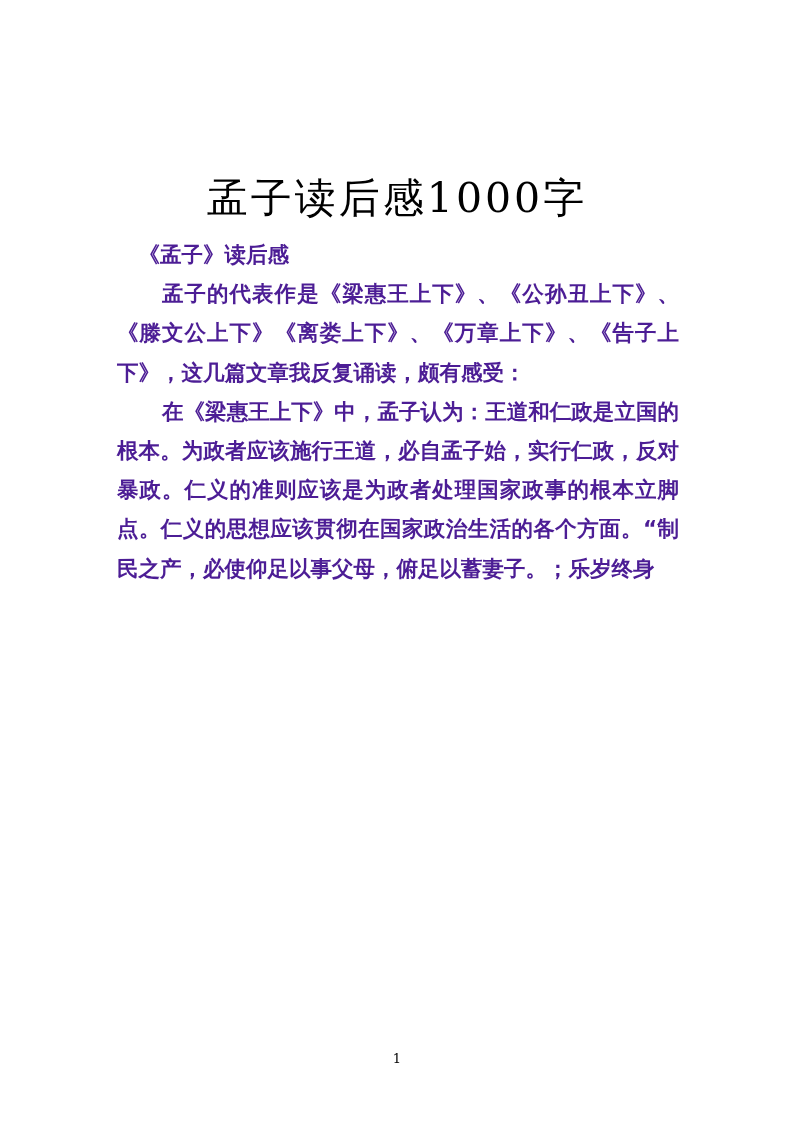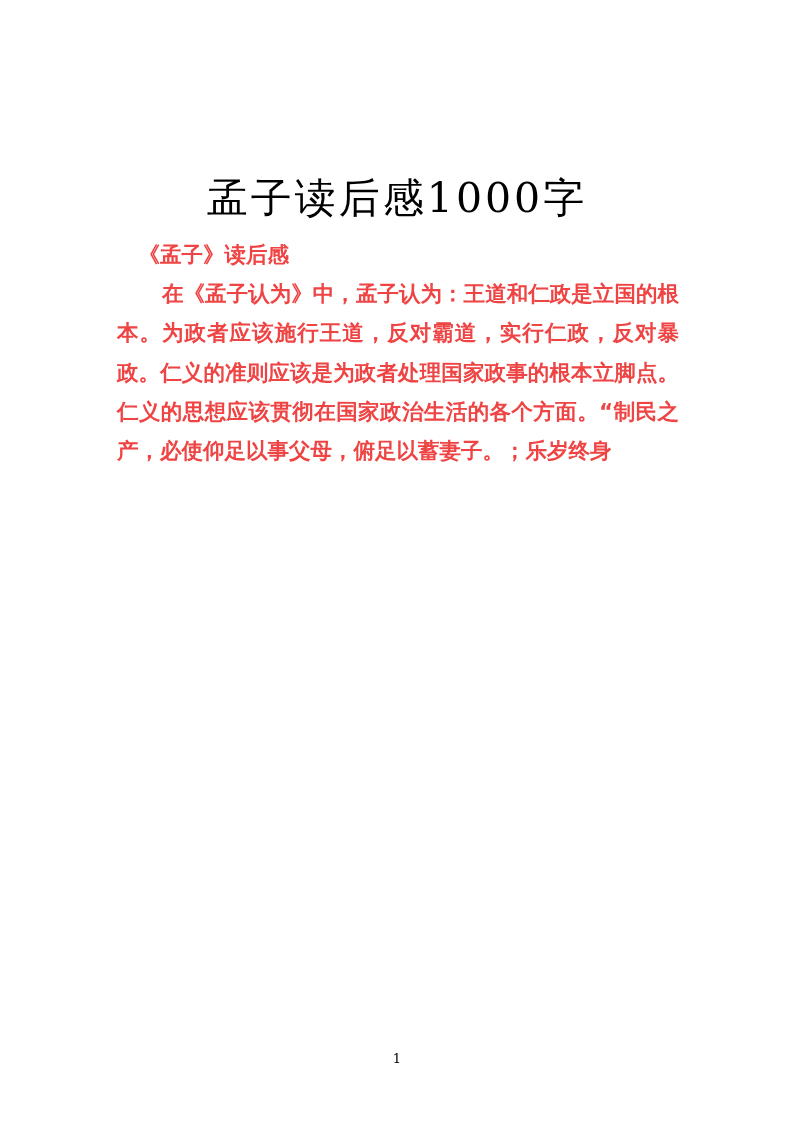--- a/index.html
+++ b/index.html
@@ -35,21 +35,21 @@
 
   
   .body-block {
     position: absolute;
     left: 117px;
     top: 226px;
     width: 562px;
     font-family: "DejaVu Sans", "Liberation Sans", sans-serif;
     font-size: 21.5px;
     line-height: 39.2px;
-    color: #ef4444;
+    color: #4c1d95;
     text-align: justify;
     text-justify: inter-character;
     font-weight: bold;
     letter-spacing: 0px;
   }
   .para {
     margin: 0;
     padding: 0;
     text-align: justify;
     text-justify: inter-character;
@@ -75,20 +75,21 @@
 
 <div class="page">
 
   <h1 class="doc-title">孟子读后感1000字</h1>
 
   <div class="body-block">
 
     <p class="para indent-1">《孟子》读后感</p>
 
 
+    <p class="para indent-2">孟子的代表作是《梁惠王上下》、《公孙丑上下》、《滕文公上下》《离娄上下》、《万章上下》、《告子上下》，这几篇文章我反复诵读，颇有感受：</p>
 
-    <p class="para indent-2">在《孟子认为》中，孟子认为：王道和仁政是立国的根本。为政者应该施行王道，反对霸道，实行仁政，反对暴政。仁义的准则应该是为政者处理国家政事的根本立脚点。仁义的思想应该贯彻在国家政治生活的各个方面。“制民之产，必使仰足以事父母，俯足以蓄妻子。；乐岁终身</p>
+    <p class="para indent-2">在《梁惠王上下》中，孟子认为：王道和仁政是立国的根本。为政者应该施行王道，必自孟子始，实行仁政，反对暴政。仁义的准则应该是为政者处理国家政事的根本立脚点。仁义的思想应该贯彻在国家政治生活的各个方面。“制民之产，必使仰足以事父母，俯足以蓄妻子。；乐岁终身</p>
 
   </div>
 
   <div class="page-number">1</div>
 
 </div>
 
 </body></html>

